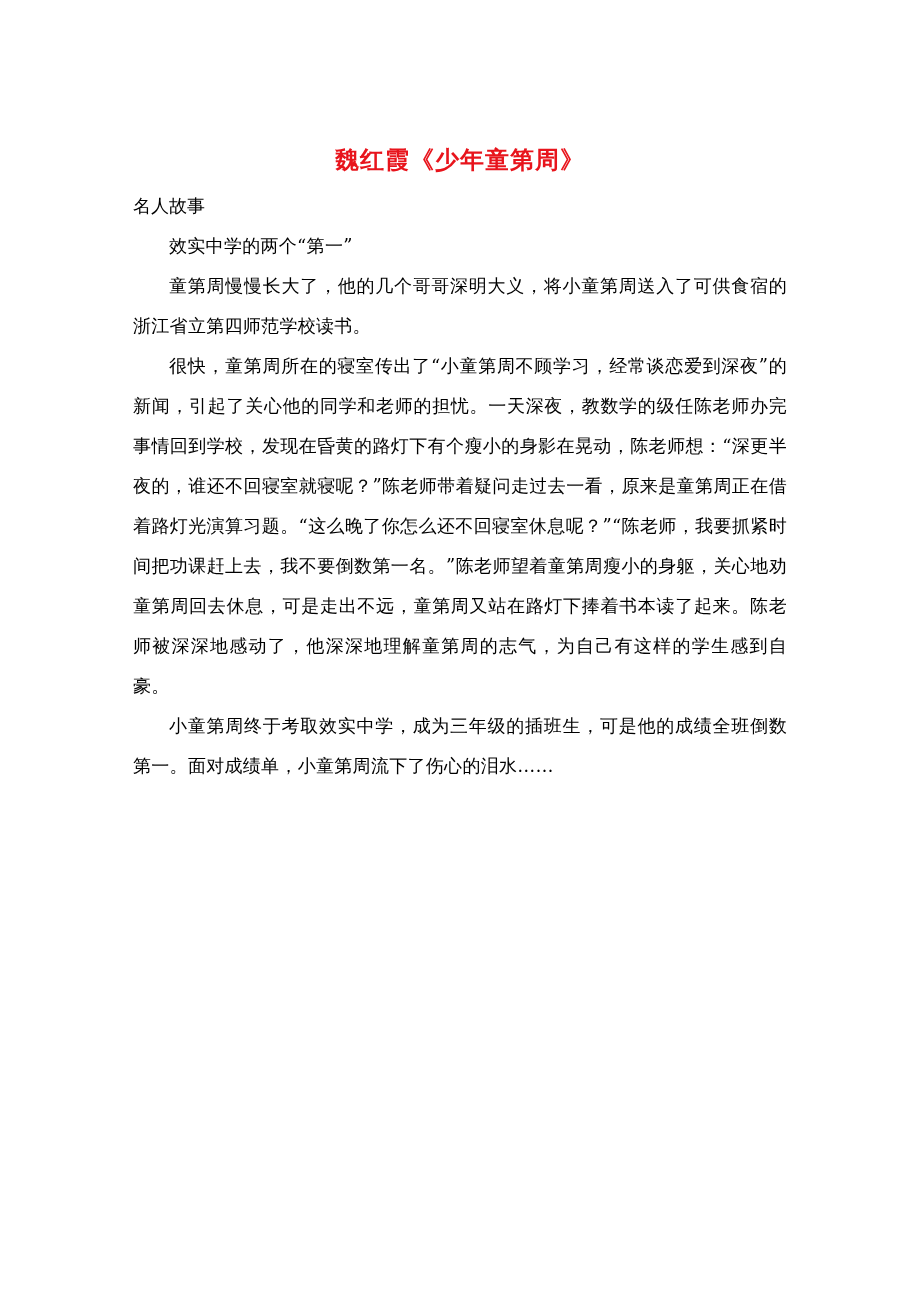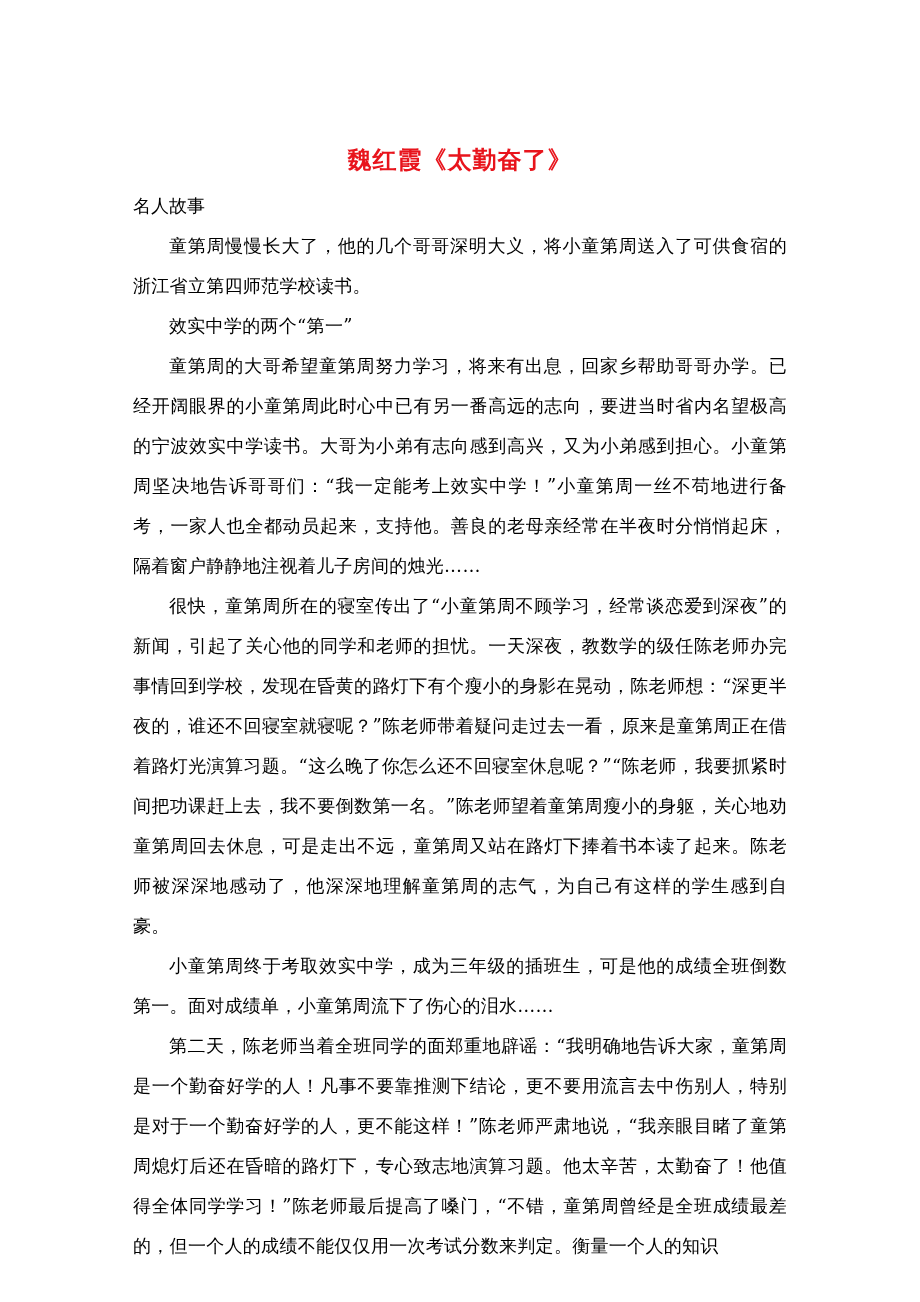--- a/index.html
+++ b/index.html
@@ -40,21 +40,19 @@
       margin: 0;
       text-indent: 36px;
       text-align: justify;
       letter-spacing: 0.3px;
     }
   </style>
 </head>
 <body>
 
 <div class="page">
-  <h1 class="title" style="color: rgb(232, 20, 28);">魏红霞《太勤奋了》</h1>
+  <h1 class="title" style="color: rgb(232, 20, 28);">魏红霞《少年童第周》</h1>
   <p class="section">名人故事</p>
+  <p class="para">效实中学的两个“第一”</p>
   <p class="para">童第周慢慢长大了，他的几个哥哥深明大义，将小童第周送入了可供食宿的浙江省立第四师范学校读书。</p>
-  <p class="para">效实中学的两个“第一”</p>
-  <p class="para">童第周的大哥希望童第周努力学习，将来有出息，回家乡帮助哥哥办学。已经开阔眼界的小童第周此时心中已有另一番高远的志向，要进当时省内名望极高的宁波效实中学读书。大哥为小弟有志向感到高兴，又为小弟感到担心。小童第周坚决地告诉哥哥们：“我一定能考上效实中学！”小童第周一丝不苟地进行备考，一家人也全都动员起来，支持他。善良的老母亲经常在半夜时分悄悄起床，隔着窗户静静地注视着儿子房间的烛光……</p>
   <p class="para">很快，童第周所在的寝室传出了“小童第周不顾学习，经常谈恋爱到深夜”的新闻，引起了关心他的同学和老师的担忧。一天深夜，教数学的级任陈老师办完事情回到学校，发现在昏黄的路灯下有个瘦小的身影在晃动，陈老师想：“深更半夜的，谁还不回寝室就寝呢？”陈老师带着疑问走过去一看，原来是童第周正在借着路灯光演算习题。“这么晚了你怎么还不回寝室休息呢？”“陈老师，我要抓紧时间把功课赶上去，我不要倒数第一名。”陈老师望着童第周瘦小的身躯，关心地劝童第周回去休息，可是走出不远，童第周又站在路灯下捧着书本读了起来。陈老师被深深地感动了，他深深地理解童第周的志气，为自己有这样的学生感到自豪。</p>
   <p class="para">小童第周终于考取效实中学，成为三年级的插班生，可是他的成绩全班倒数第一。面对成绩单，小童第周流下了伤心的泪水……</p>
-  <p class="para">第二天，陈老师当着全班同学的面郑重地辟谣：“我明确地告诉大家，童第周是一个勤奋好学的人！凡事不要靠推测下结论，更不要用流言去中伤别人，特别是对于一个勤奋好学的人，更不能这样！”陈老师严肃地说，“我亲眼目睹了童第周熄灯后还在昏暗的路灯下，专心致志地演算习题。他太辛苦，太勤奋了！他值得全体同学学习！”陈老师最后提高了嗓门，“不错，童第周曾经是全班成绩最差的，但一个人的成绩不能仅仅用一次考试分数来判定。衡量一个人的知识</p>
 </div>
 
 </body></html>

